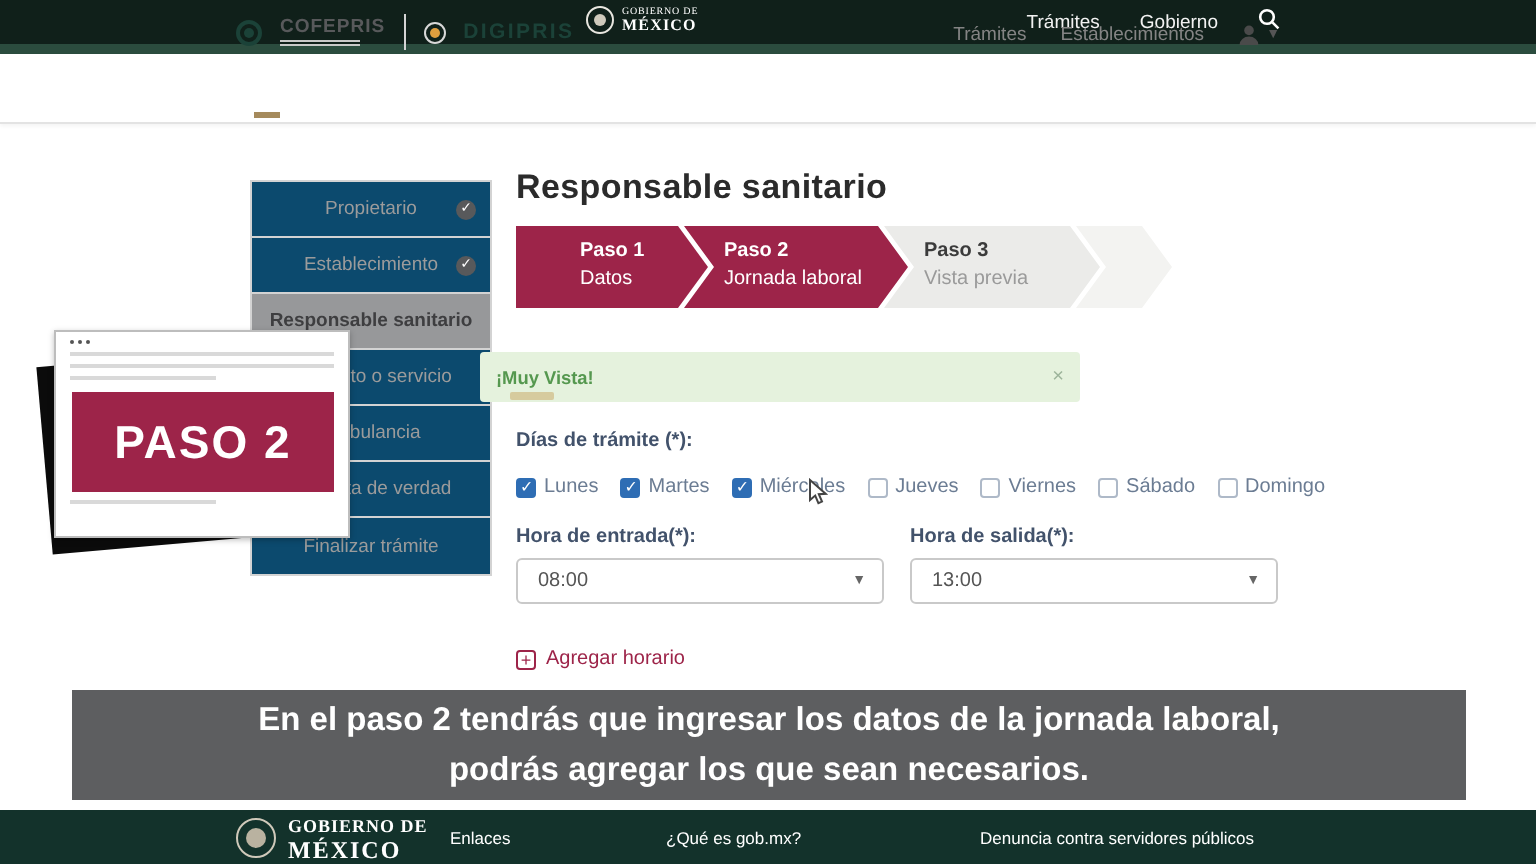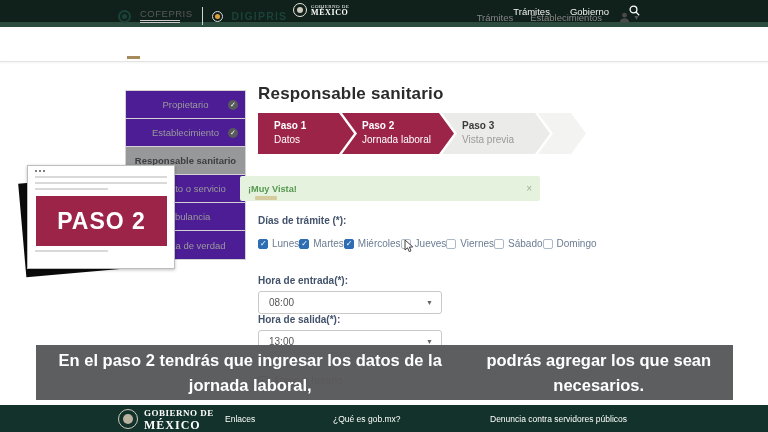--- a/index.html
+++ b/index.html
@@ -19,79 +19,79 @@
   .topbar-right { position:absolute; right:128px; top:0; height:22px; display:flex; align-items:center; gap:20px; color:#f2f2f2; font-size:9.5px; }
   .topbar-right .search { font-size:10px; }
 
   
   .appheader { position:absolute; left:0; top:27px; width:768px; height:35px; background:#fff;
                border-bottom:1px solid #e3e3e3; box-shadow:0 1px 2px rgba(0,0,0,.05); }
   .brand { position:absolute; left:118px; top:7px; display:flex; align-items:center; gap:9px; }
   .cof-icon { width:13px; height:13px; border:2px solid #1B4238; border-radius:50%; position:relative; }
   .cof-icon::after { content:""; position:absolute; left:2px; top:2px; width:5px; height:5px; background:#1B4238; border-radius:50%; }
   .cof-block { line-height:1; }
-  .cof-name { font-size:9.5px; font-weight:normal; color:#58595B; letter-spacing:.5px; }
+  .cof-name { font-size:9.5px; font-weight:bold; color:#58595B; letter-spacing:.5px; }
   .cof-sub { margin-top:2px; width:40px; height:3px;
              background:repeating-linear-gradient(#c9c9c9 0 1px, transparent 1px 2px); }
   .brand-div { width:1px; height:18px; background:#d4d4d4; }
   .dig-icon { width:11px; height:11px; border:1px solid #d8d8d8; border-radius:50%; position:relative; }
   .dig-icon::after { content:""; position:absolute; left:2px; top:2px; width:5px; height:5px; background:#E09F3E; border-radius:50%; }
   .dig-name { font-size:10.5px; font-weight:bold; color:#1B4238; letter-spacing:1.2px; }
   .appheader-right { position:absolute; right:128px; top:0; height:35px; display:flex; align-items:center; gap:17px; font-size:9.5px; color:#848484; }
   .user-wrap { display:flex; align-items:center; gap:3px; color:#555; }
   .caret { font-size:7px; color:#555; }
 
   .tan-bar { position:absolute; left:127px; top:56px; width:13px; height:3px; background:#A58A5C; }
 
   
-  .sidebar { position:absolute; left:125px; top:90px; width:121px; border:1px solid #D3D3D3; background:#4c1d95; }
+  .sidebar { position:absolute; left:125px; top:90px; width:121px; border:1px solid #D3D3D3; background:#0c4a6e; }
   .side-item { position:relative; height:28px; border-bottom:1px solid #D3D3D3; display:flex; align-items:center; justify-content:center;
                font-size:9.5px; color:#9B9B9B; cursor:pointer; }
   .side-item:last-child { border-bottom:none; }
   .side-item.active { background:#97989A; color:#3E3E40; font-weight:bold; }
   .check { position:absolute; right:7px; top:9px; width:10px; height:10px; border-radius:50%; background:#58595B;
            color:#fff; font-size:7px; line-height:10px; text-align:center; }
 
   
   .main { position:absolute; left:258px; top:84px; width:400px; }
   .page-title { font-size:17px; font-weight:bold; color:#2b2b2b; letter-spacing:.2px; }
 
   .steps { display:flex; margin-top:9px; height:41px; }
   .step { position:relative; height:41px; padding:7px 6px 0 20px; }
   .step .s-name { font-size:10px; font-weight:bold; line-height:1.25; }
   .step .s-desc { font-size:10px; line-height:1.3; }
-  .seg1 { width:96px; background:#9D2449; color:#fff; padding-left:16px;
+  .seg1 { width:96px; background:#9D2449; color:#fff; padding-left:32px;
           clip-path:polygon(0 0, calc(100% - 15px) 0, 100% 50%, calc(100% - 15px) 100%, 0 100%); }
   .seg2 { width:112px; margin-left:-12px; background:#9D2449; color:#fff;
           clip-path:polygon(0 0, calc(100% - 15px) 0, 100% 50%, calc(100% - 15px) 100%, 0 100%, 15px 50%); }
   .seg3 { width:108px; margin-left:-12px; background:#EBEBE9;
           clip-path:polygon(0 0, calc(100% - 15px) 0, 100% 50%, calc(100% - 15px) 100%, 0 100%, 15px 50%); }
   .seg3 .s-name { color:#3b3b3b; }
   .seg3 .s-desc { color:#9a9a9a; }
   .seg4 { width:48px; margin-left:-12px; background:#F3F3F1;
           clip-path:polygon(0 0, calc(100% - 15px) 0, 100% 50%, calc(100% - 15px) 100%, 0 100%, 15px 50%); }
 
   
   .alert { position:absolute; left:240px; top:176px; width:300px; height:25px; background:#E5F2DD; border-radius:2px;
            display:flex; align-items:center; padding:0 8px; font-size:9.2px; color:#7FA87A; }
   .alert b { color:#55984F; margin-right:3px; }
   .alert .close { margin-left:auto; color:#9cb49a; font-size:10px; cursor:pointer; }
   .yellow-bar { position:absolute; left:255px; top:196px; width:22px; height:4px; background:#D6CB9E; border-radius:1px; }
 
   
   .form { position:absolute; left:258px; top:215px; width:395px; }
   .f-label { font-size:10px; font-weight:bold; color:#42526B; }
-  .days-row { margin-top:12px; display:flex; align-items:center; position:relative; }
+  .days-row { margin-top:12px; display:flex; align-items:center; gap:11px; position:relative; }
   .day { display:flex; align-items:center; gap:4px; font-size:10px; color:#6B7C93; cursor:pointer; }
   .cb { width:10px; height:10px; border:1px solid #AEB9C8; border-radius:2px; background:#fff; position:relative; }
   .cb.on { background:#2E6DB4; border-color:#2E6DB4; }
   .cb.on::after { content:"✓"; position:absolute; left:1px; top:-1px; color:#fff; font-size:8px; }
   .cursor-icon { position:absolute; left:146px; top:1px; }
 
-  .time-row { display:flex; margin-top:26px;flex-direction:column; }
+  .time-row { display:flex; margin-top:14px; }
   .time-col { width:197px; }
   .select { margin-top:5px; width:184px; height:23px; border:1px solid #C9C9C9; border-radius:3px; background:#fff;
             display:flex; align-items:center; padding:0 8px 0 10px; font-size:10px; color:#555; cursor:pointer; }
   .select .chev { margin-left:auto; font-size:7px; color:#666; }
 
   .add-link { margin-top:22px; display:flex; align-items:center; gap:5px; font-size:10px; color:#9D2449; cursor:pointer; }
   .plus-box { width:10px; height:10px; border:1px solid #9D2449; border-radius:2px; font-size:9px; line-height:9px; text-align:center; color:#9D2449; }
 
   
   .paso-wrap { position:absolute; left:25px; top:163px; width:152px; height:112px; }
@@ -101,21 +101,21 @@
   .dots { display:flex; gap:2px; }
   .dots i { width:2px; height:2px; background:#555; border-radius:50%; }
   .pl { height:2px; background:#d9d9d9; margin-top:4px; }
   .pl.short { width:55%; }
   .paso-box { margin-top:6px; margin-left:1px; width:131px; height:50px; background:#9D2449;
               display:flex; align-items:center; justify-content:center; }
   .paso-box span { color:#fff; font-weight:bold; font-size:23px; letter-spacing:1px; }
 
   
   .caption { position:absolute; left:36px; top:345px; width:697px; height:55px; background:rgba(88,89,91,.97);
-             display:flex; flex-direction:row; align-items:center; justify-content:center;
+             display:flex; flex-direction:column; align-items:center; justify-content:center;
              color:#fff; font-size:16.5px; font-weight:600; line-height:1.5; text-align:center; }
   .footer { position:absolute; left:0; top:405px; width:768px; height:27px; background:#13322B; color:#fff; overflow:hidden; }
   .f-logo { position:absolute; left:118px; top:4px; display:flex; gap:6px; align-items:flex-start; }
   .f-eagle { width:20px; height:20px; border:1px solid #cfc9ba; border-radius:50%; position:relative; }
   .f-eagle::after { content:""; position:absolute; left:4px; top:4px; width:10px; height:10px; background:#b9b2a0; border-radius:50%; }
   .f-brand { font-family:"Liberation Serif", serif; line-height:1.1; }
   .f-brand .l1 { font-size:9px; font-weight:bold; letter-spacing:.5px; }
   .f-brand .l2 { font-size:12px; font-weight:bold; letter-spacing:1px; }
   .f-link { position:absolute; top:9px; font-size:8.5px; color:#fff; cursor:pointer; }
 </style>
@@ -180,20 +180,23 @@
     <span>Responsable sanitario</span>
   </div>
   <div class="side-item">
     <span>Producto o servicio</span>
   </div>
   <div class="side-item">
     <span>Ambulancia</span>
   </div>
   <div class="side-item">
     <span>Protesta de verdad</span>
+  </div>
+  <div class="side-item">
+    <span>Finalizar trámite</span>
   </div>
 </div>
 
 <div class="main">
   <div class="page-title">Responsable sanitario</div>
   <div class="steps">
     <div class="step seg1">
       <div class="s-name">Paso 1</div>
       <div class="s-desc">Datos</div>
     </div>

